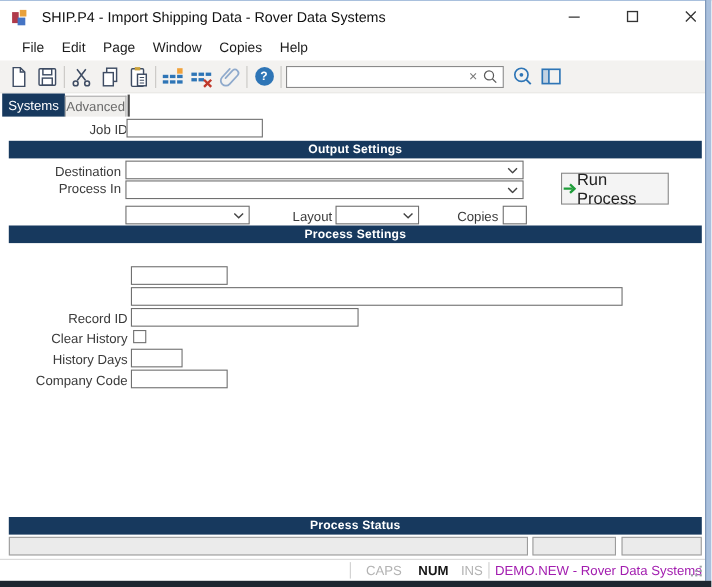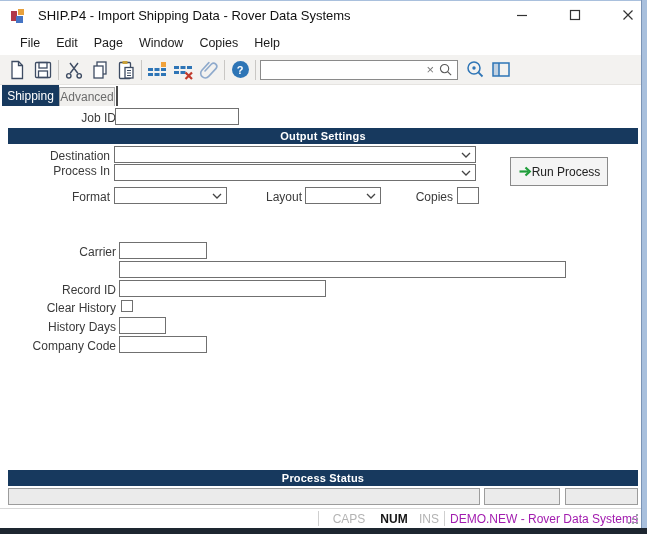--- a/index.html
+++ b/index.html
@@ -42,21 +42,21 @@
   #tab-advanced { position:absolute; left:59px; top:2px; width:56px; height:19px; background:#f0efed; color:#6b6b6b; border:1px solid #adadad; border-bottom:none; display:flex; align-items:center; justify-content:center; }
   #tab-divider { position:absolute; left:116px; top:1px; width:2px; height:20px; background:#4a4a4a; }
 
   
   .lbl { position:absolute; text-align:right; white-space:nowrap; color:#3a3a3a; }
   .txt { position:absolute; border:1px solid #707070; background:#fff; font:inherit; padding:0 3px; outline:none; border-radius:0; }
   .combo { position:absolute; border:1px solid #707070; background:#fff; }
   .combo svg { position:absolute; right:4px; top:50%; margin-top:-3px; }
   .section-bar { position:absolute; left:8px; width:630px; height:16px; background:#17395e; color:#fff; font-size:11px; font-weight:600; display:flex; align-items:center; justify-content:center; letter-spacing:.2px; }
 
-  #run-btn { position:absolute; left:510px; top:157px; width:98px; height:29px; background:#f4f4f4; border:1px solid #8a8a8a; display:flex; align-items:center; justify-content:center; color:#222; font-size:12px; }
+  #run-btn { position:absolute; left:510px; top:157px; width:98px; height:29px; background:#f4f4f4; border:1px solid #8a8a8a; display:flex; align-items:center; justify-content:flex-start; color:#222; font-size:15px; }
 
   #clear-history-box { position:absolute; left:121px; top:300px; width:12px; height:12px; border:1px solid #707070; background:#fff; }
 
   .status-field { position:absolute; top:488px; height:17px; background:#ebebeb; border:1px solid #9c9c9c; }
 
   
   #statusbar { left:0; top:508px; width:641px; height:20px; background:#fff; border-top:1px solid #d8d8d8; font-size:12px; }
   .sb-sep { position:absolute; top:2px; width:1px; height:15px; background:#cfcfcf; }
   .sb-key { position:absolute; top:3px; text-align:center; }
   .sb-off { color:#b3b3b3; }
@@ -189,21 +189,21 @@
     <div class="tb-btn">
       <svg width="22" height="22" viewBox="0 0 22 22">
         <rect x="3" y="4" width="16" height="13" fill="none" stroke="#2e75b6" stroke-width="1.5"></rect>
         <rect x="3" y="4" width="6" height="13" fill="rgba(46,117,182,0.25)"></rect>
         <line x1="9" y1="4" x2="9" y2="17" stroke="#2e75b6" stroke-width="1.5"></line>
       </svg>
     </div>
   </div>
 
   <div class="abs" id="tabstrip">
-    <div id="tab-settings">Shipping</div>
+    <div id="tab-settings">Systems</div>
     <div id="tab-advanced">Advanced</div>
     <div id="tab-divider"></div>
   </div>
 
   <div class="lbl" style="left:4px; top:111px; width:112px;padding-left:28px;">Job ID</div>
   <input class="txt" style="left: 115px; top: 108px; width: 124px; height: 17px;" value="">
 
   <div class="section-bar" style="top:128px;">Output Settings</div>
 
   <div class="lbl" style="left:0; top:149px; width:110px;">Destination</div>
@@ -215,21 +215,20 @@
   </div>
 
   <div class="lbl" style="left:0; top:164px; width:110px;">Process In</div>
   <div class="combo" style="left:114px; top:164px; width:362px; height:17px;">
     <span></span>
     <svg width="10" height="6" viewBox="0 0 10 6">
         <polyline points="1,1 5,5 9,1" fill="none" stroke="#444" stroke-width="1.3"></polyline>
       </svg>
   </div>
 
-  <div class="lbl" style="left:0; top:190px; width:110px;">Format</div>
   <div class="combo" style="left:114px; top:187px; width:113px; height:17px;">
     <span></span>
     <svg width="10" height="6" viewBox="0 0 10 6">
         <polyline points="1,1 5,5 9,1" fill="none" stroke="#444" stroke-width="1.3"></polyline>
       </svg>
   </div>
 
   <div class="lbl" style="left:230px; top:190px; width:72px;">Layout</div>
   <div class="combo" style="left:305px; top:187px; width:76px; height:17px;">
     <span></span>
@@ -242,22 +241,22 @@
   <input class="txt" style="left: 457px; top: 187px; width: 22px; height: 17px;" value="">
 
   <div id="run-btn">
     <svg width="14" height="13" viewBox="0 0 14 13">
       <path d="M1.5 6.5 H10" stroke="#1f9d3a" stroke-width="2.2" fill="none"></path>
       <path d="M7.5 2.5 L11.8 6.5 L7.5 10.5" stroke="#1f9d3a" stroke-width="2.2" fill="none" stroke-linejoin="miter"></path>
     </svg>
     <span>Run Process</span>
   </div>
 
-
-  <div class="lbl" style="left:0; top:245px; width:116px;">Carrier</div>
+  <div class="section-bar" style="top:205px;">Process Settings</div>
+
   <input class="txt" style="left: 119px; top: 242px; width: 88px; height: 17px;" value="">
 
   <input class="txt" style="left: 119px; top: 261px; width: 447px; height: 17px;" value="">
 
   <div class="lbl" style="left:0; top:283px; width:116px;">Record ID</div>
   <input class="txt" style="left: 119px; top: 280px; width: 207px; height: 17px;" value="">
 
   <div class="lbl" style="left:0; top:301px; width:116px;">Clear History</div>
   <div id="clear-history-box"></div>
 

